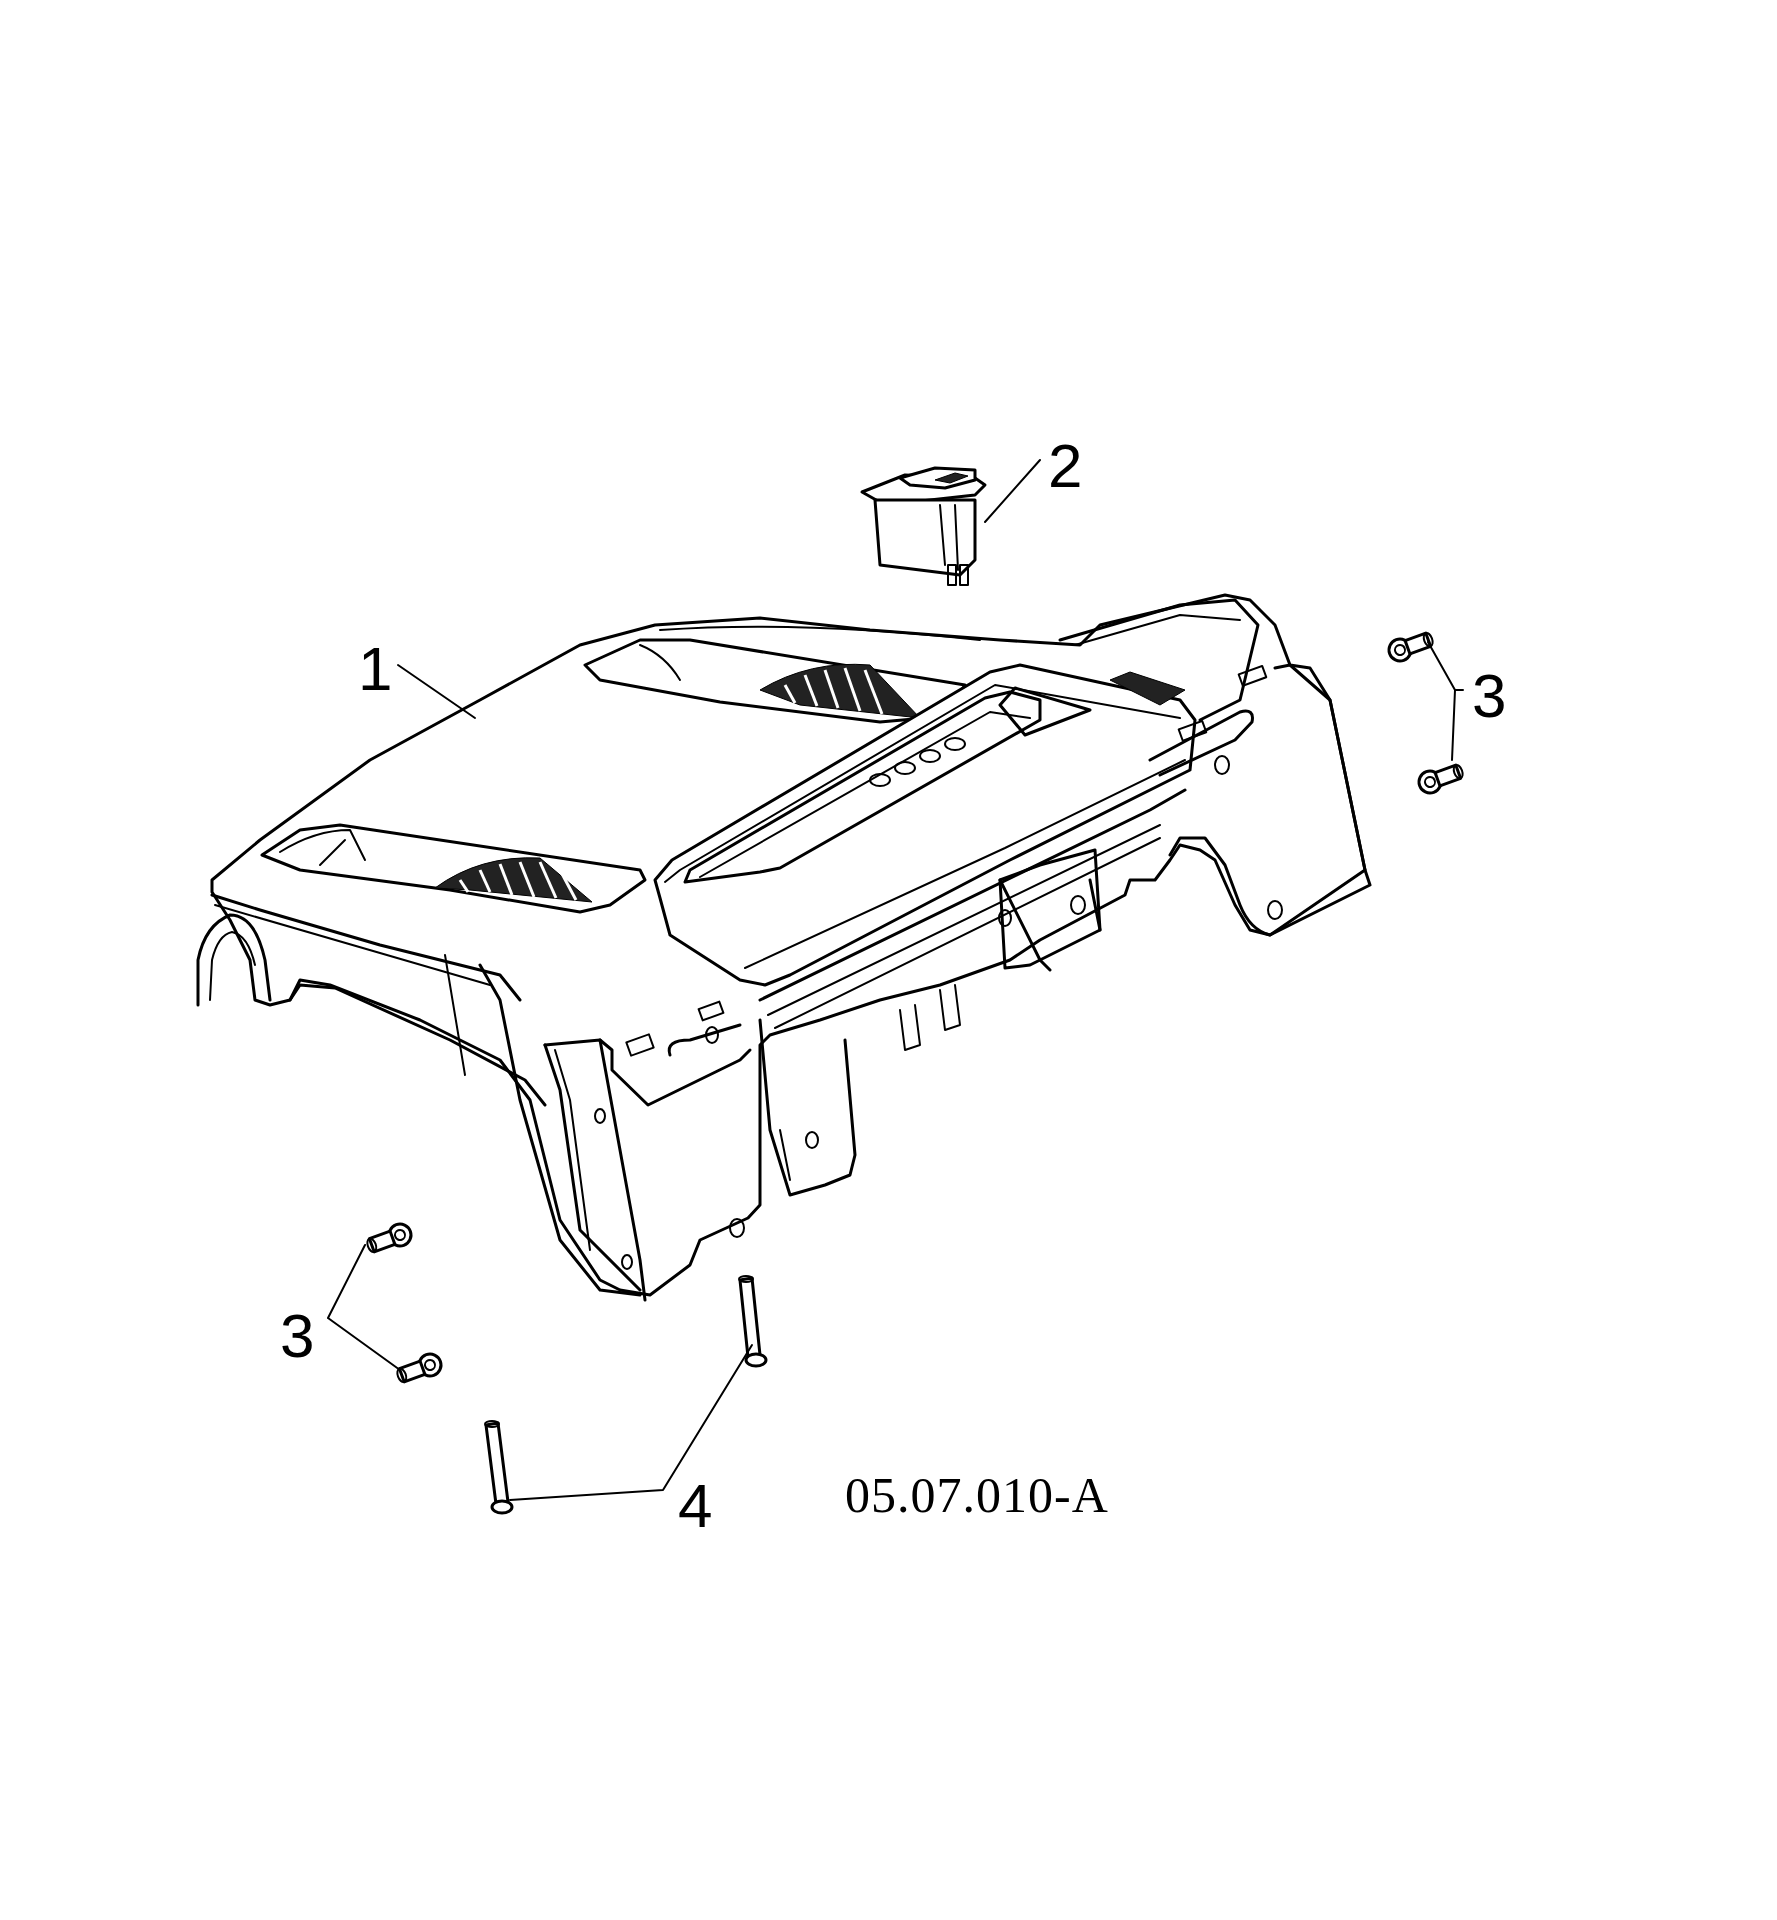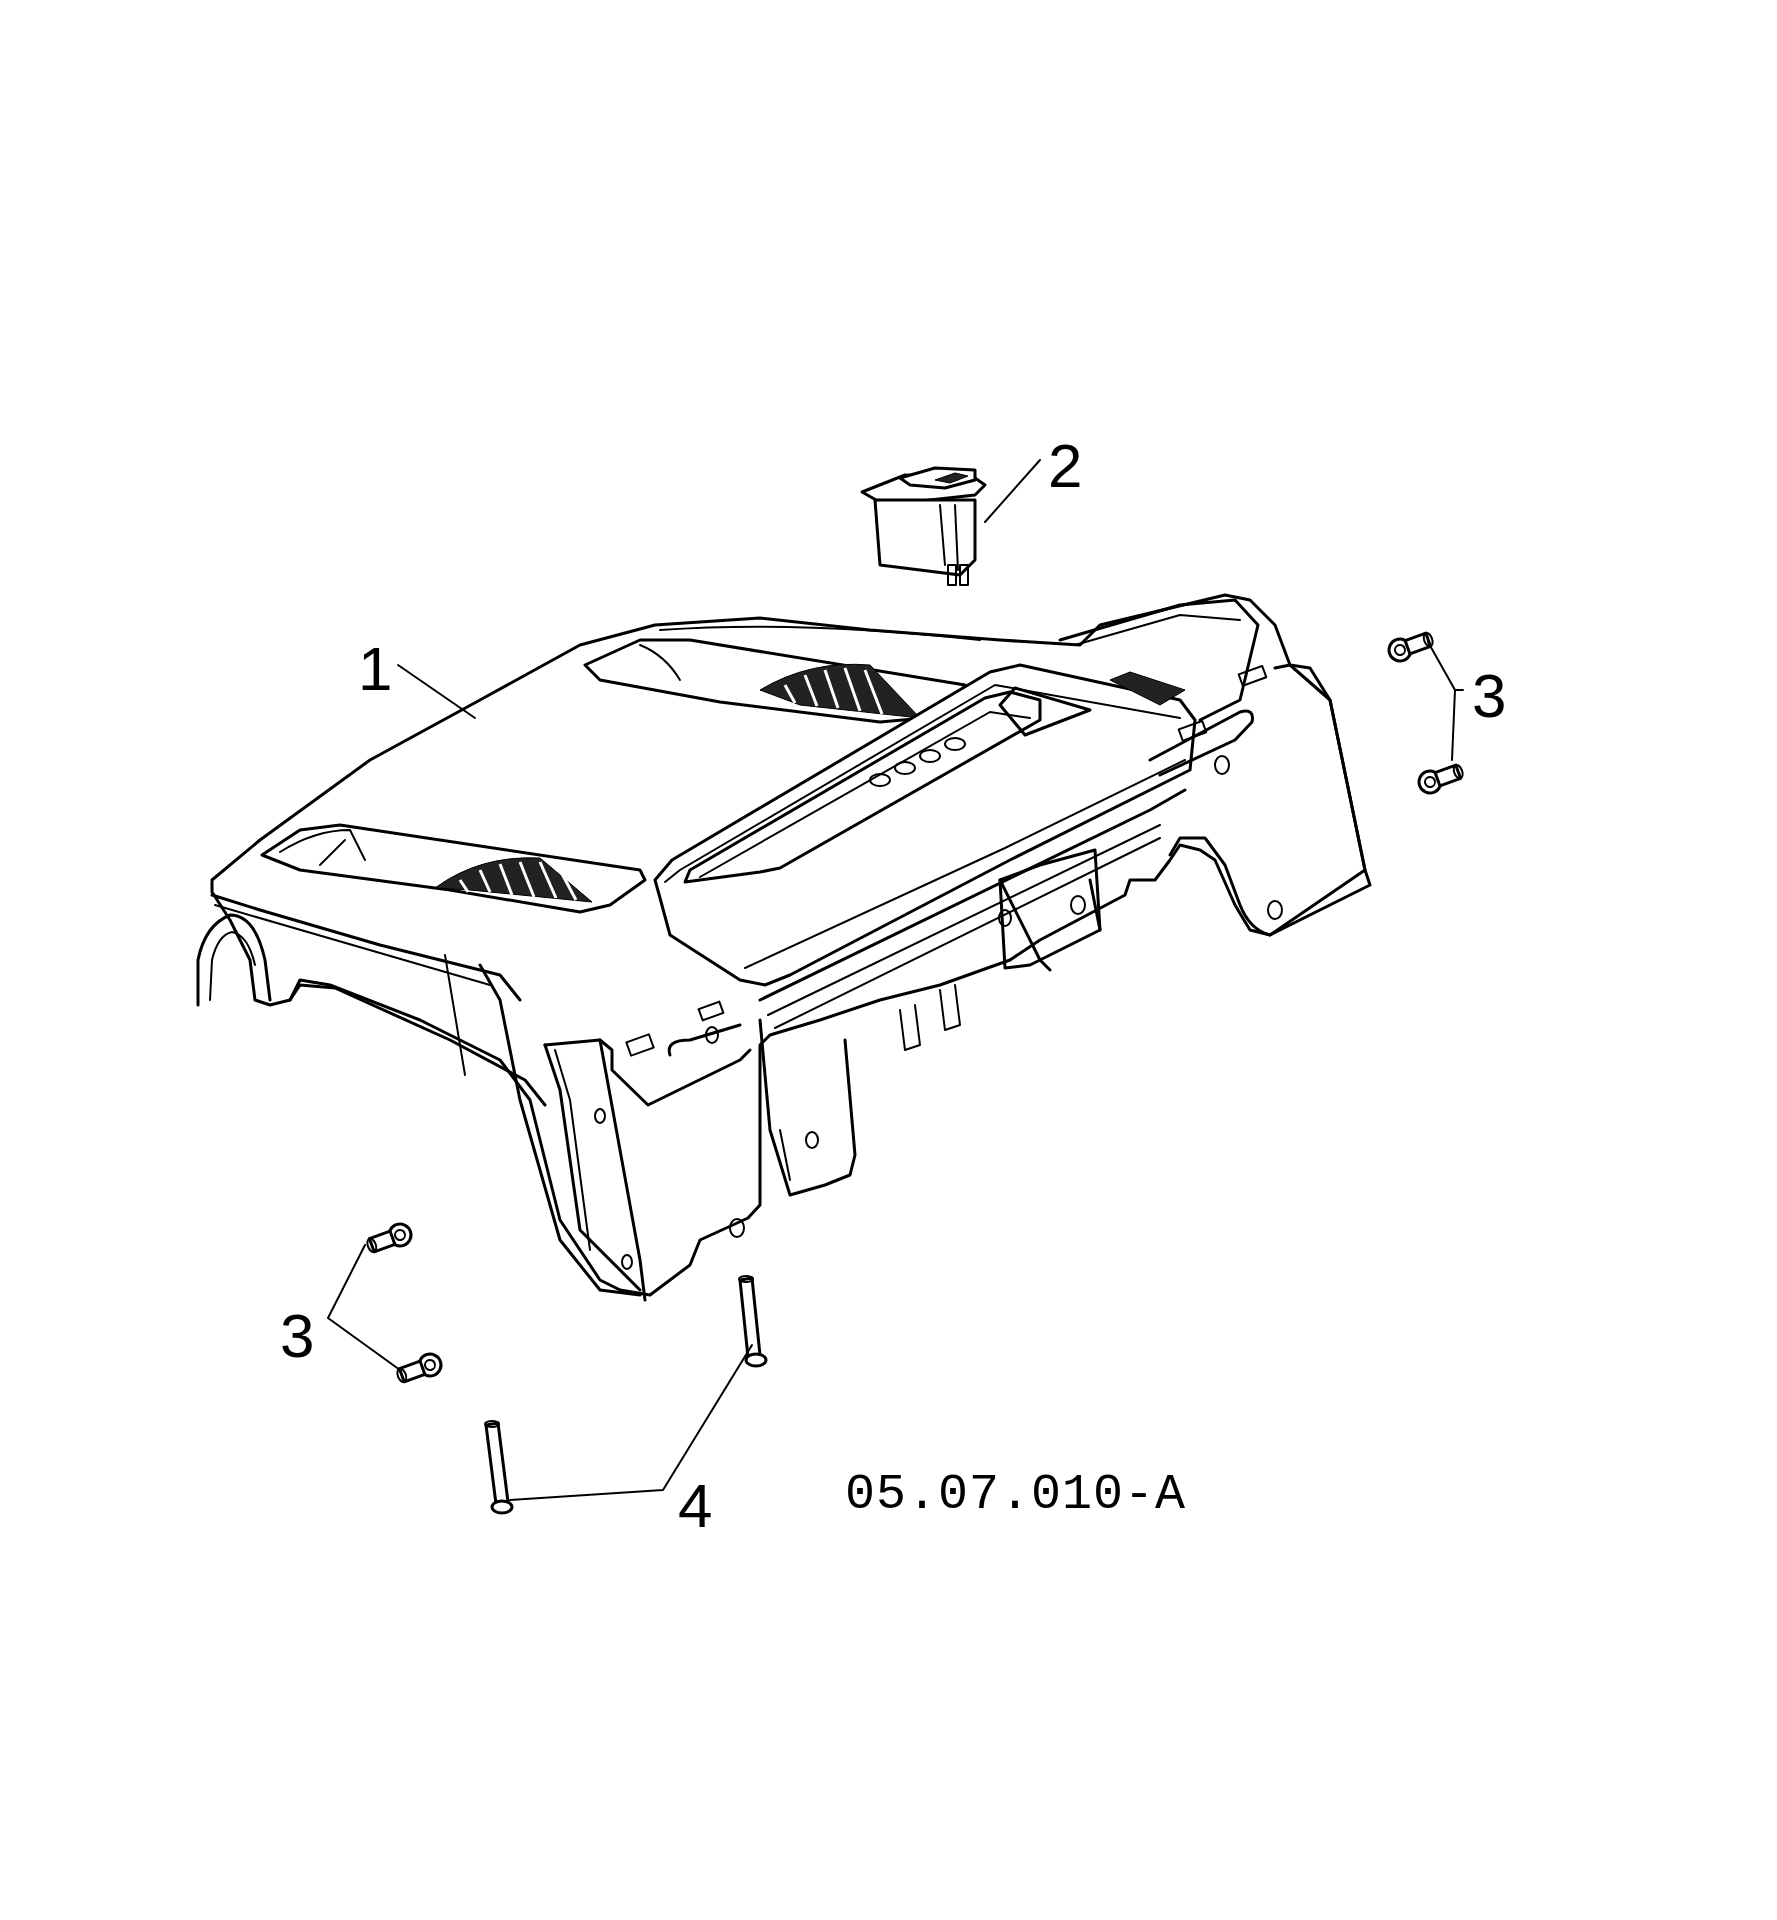--- a/index.html
+++ b/index.html
@@ -3,21 +3,21 @@
 <meta charset="utf-8">
 <style>
   html, body { margin:0; padding:0; background:#ffffff; }
   body { width:1777px; height:1920px; position:relative; overflow:hidden; font-family:"Liberation Sans", sans-serif; }
   #diagram { position:absolute; left:0; top:0; width:1777px; height:1920px; }
   .ln { fill:none; stroke:#000; stroke-width:3; stroke-linejoin:round; stroke-linecap:round; }
   .thin { fill:none; stroke:#000; stroke-width:2; stroke-linejoin:round; stroke-linecap:round; }
   .fillw { fill:#fff; stroke:#000; stroke-width:3; stroke-linejoin:round; }
   .grille { fill:#222; stroke:#000; stroke-width:1; }
   .callout { position:absolute; color:#000; font-family:"Liberation Sans", sans-serif; font-size:62px; line-height:1; }
-  .code { position:absolute; color:#000; font-family:Liberation Mono, monospace; font-size:50px; line-height:1; letter-spacing:1px; }
+  .code { position:absolute; color:#000; font-family:Liberation Serif, serif; font-size:50px; line-height:1; letter-spacing:1px; }
 </style>
 </head>
 <body>
 
 <svg id="diagram" viewBox="0 0 1777 1920" xmlns="http://www.w3.org/2000/svg">
 
   <g>
 
     <path class="fillw" d="M212,892 L212,880 L260,840 L370,760 L480,700 L580,645 L655,625 L760,618 L870,630 L1000,640 L1080,645 L1100,625 L1225,595 L1250,600 L1275,625 L1290,665 L1310,668 L1330,700 L1365,870 L1370,885 L1270,935 L1250,930 L1235,905 L1215,860 L1200,850 L1180,845 L1170,860 L1155,880 L1130,880 L1125,895 L1040,940 L1010,960 L940,985 L880,1000 L820,1020 L770,1035 L760,1045 L760,1205 L748,1218 L700,1240 L690,1265 L650,1295 L620,1290 L600,1280 L560,1220 L530,1100 L500,1060 L420,1020 L330,985 L300,980 L290,1000 L270,1005 L255,1000 L250,960 L230,920 Z"></path>
 

